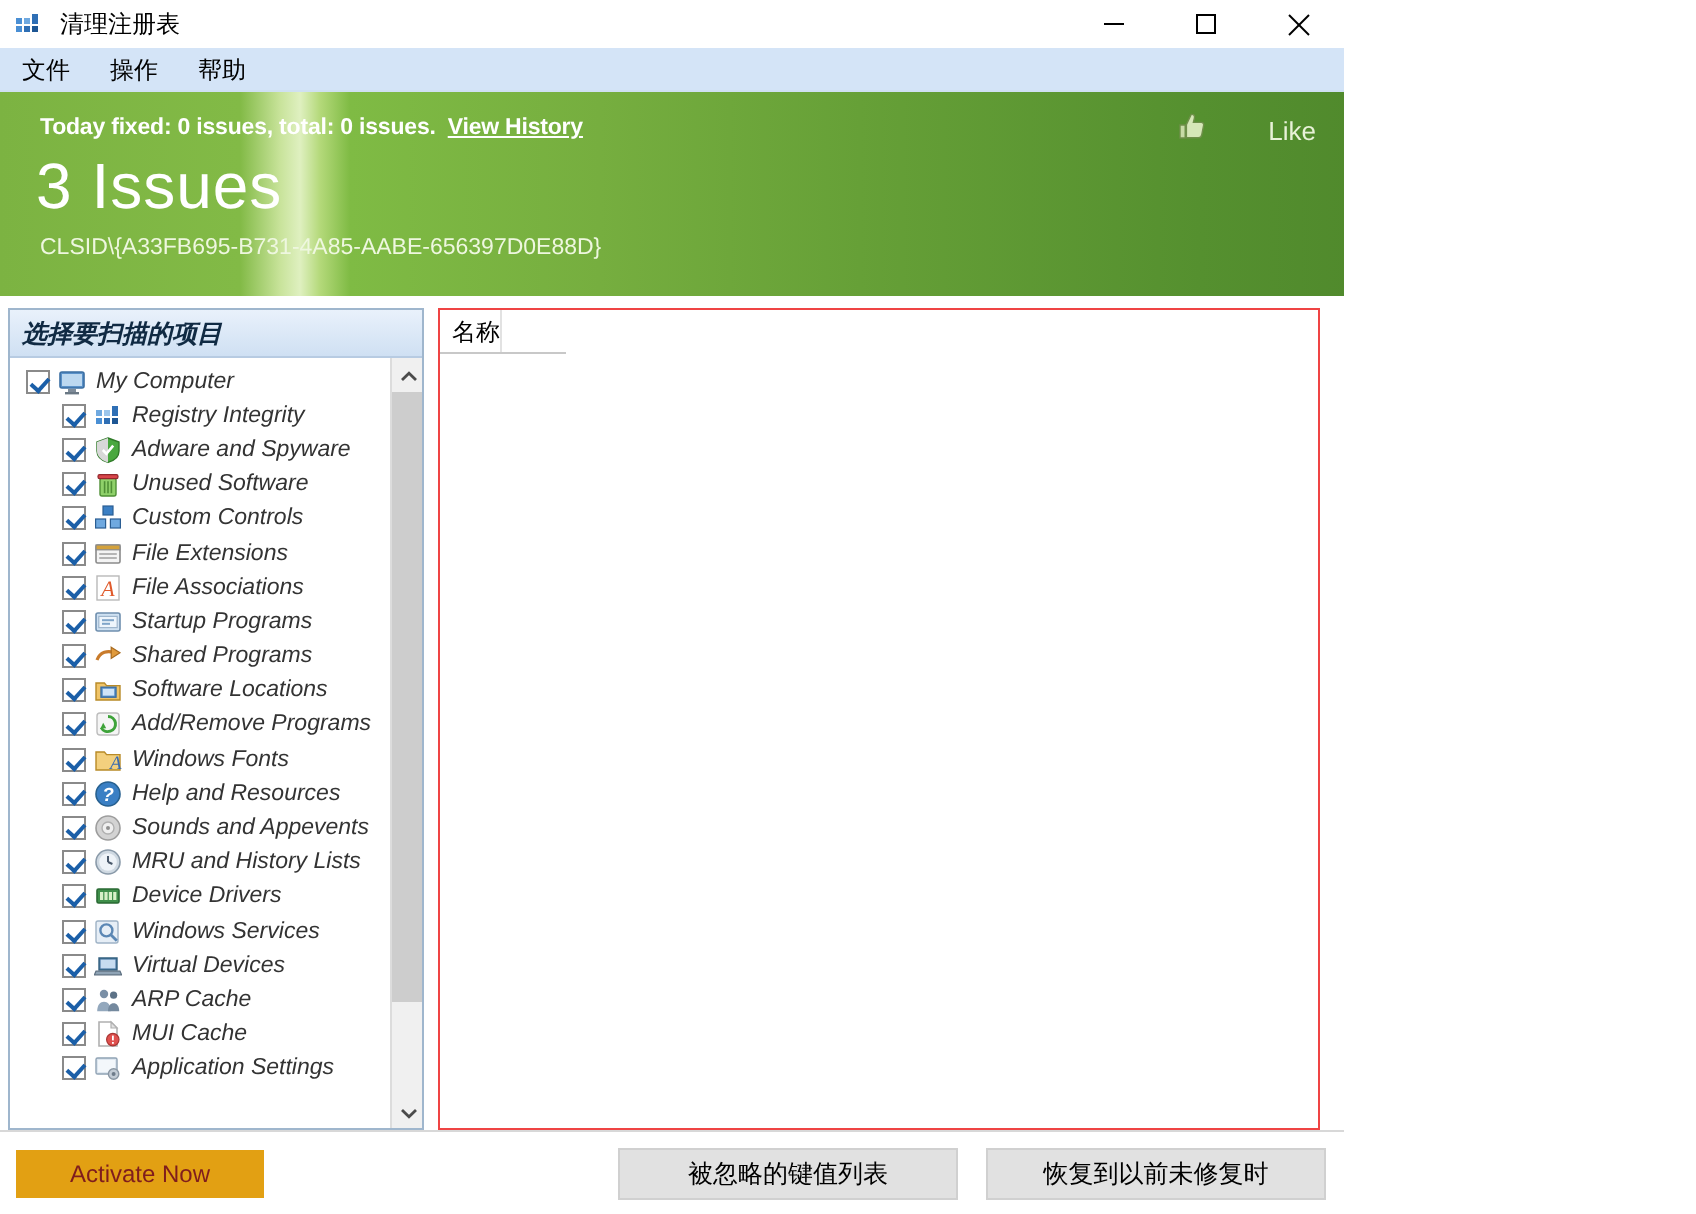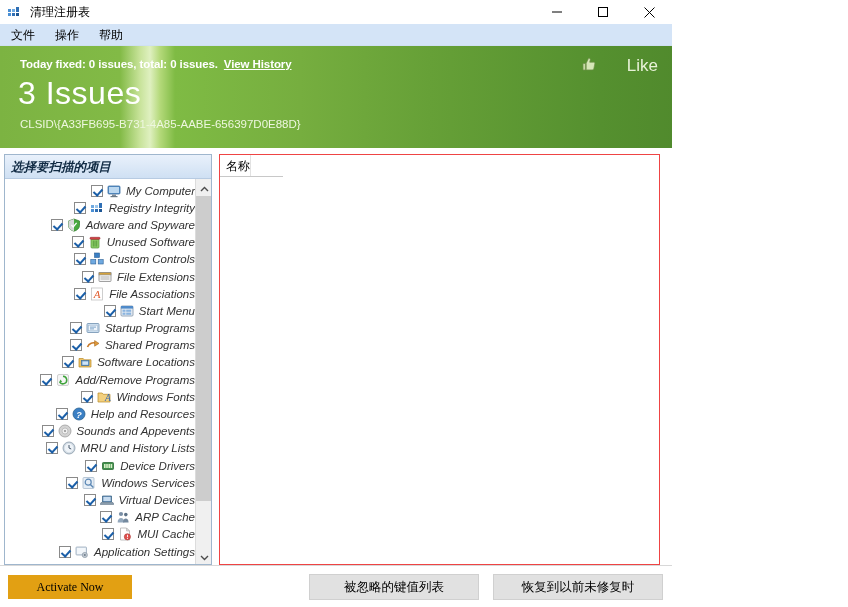--- a/index.html
+++ b/index.html
@@ -126,21 +126,21 @@
     white-space: nowrap;
   }
   .like-wrap {
     position: absolute;
     right: 14px; top: 10px;
     display: flex;
     align-items: center;
     gap: 5px;
   }
   .like-label {
-    font-size: 17px;
+    font-size: 13px;
     color: #e8f2d8;
     padding-left: 26px;
   }
   .thumb-icon { display:block; }
   .cancel-btn {
     position: absolute;
     right: 20px; top: 47px;
     width: 160px; height: 32px;
     background: #2bb32b;
     border: none;
@@ -198,21 +198,20 @@
     overflow: hidden;
     padding-top: 3px;
   }
   .tree-node {
     height: 17.2px;
     display: flex;
     align-items: center;
     font-size: 11.5px;
     color: #333333;
     white-space: nowrap;
-    justify-content: flex-end;
   }
   .tree-node.root { padding-left: 8px; }
   .tree-node.child { padding-left: 26px; }
   .chk {
     width: 12px; height: 12px;
     border: 1px solid #8a8a8a;
     background: #ffffff;
     position: relative;
     flex: 0 0 auto;
     margin-right: 4px;
@@ -290,23 +289,23 @@
     background: #ffffff;
     border-top: 1px solid #d8d8d8;
     position: relative;
   }
   .activate-btn {
     position: absolute;
     left: 8px; top: 9px;
     width: 124px; height: 24px;
     background: #e2a013;
     border: none;
-    color: #000000;
+    color: #7f1d1d;
     font-size: 12px;
-    font-family: Liberation Serif, serif;
+    font-family: Liberation Sans, sans-serif;
     cursor: pointer;
   }
   .footer-right {
     position: absolute;
     right: 9px; top: 8px;
     display: flex;
     gap: 14px;
   }
   .gray-btn {
     width: 170px; height: 26px;
@@ -470,34 +469,20 @@
                   <rect x="1.5" y="1" width="11" height="12" fill="#ffffff" stroke="#b9b9b9" stroke-width="0.7"></rect>
                   <text x="7" y="11.2" font-family="Liberation Serif, serif" font-size="11" fill="#e05a2b" text-anchor="middle">A</text>
                 </svg>
               </span>
               <span class="tree-label">File Associations</span>
             </div>
             <div class="tree-node child">
               <span class="chk"></span>
               <span class="ic">
                 <svg width="14" height="14" viewBox="0 0 14 14">
-                  <rect x="1" y="2" width="12" height="10" rx="1" fill="#e9eef4" stroke="#7d93a8" stroke-width="0.8"></rect>
-                  <rect x="1" y="2" width="12" height="2.6" fill="#4f8ac9"></rect>
-                  <rect x="2.5" y="5.6" width="3" height="2.2" fill="#8ab4df"></rect>
-                  <rect x="6.2" y="5.6" width="5" height="2.2" fill="#8ab4df"></rect>
-                  <rect x="2.5" y="8.6" width="3" height="2.2" fill="#8ab4df"></rect>
-                  <rect x="6.2" y="8.6" width="5" height="2.2" fill="#8ab4df"></rect>
-                </svg>
-              </span>
-              <span class="tree-label">Start Menu</span>
-            </div>
-            <div class="tree-node child">
-              <span class="chk"></span>
-              <span class="ic">
-                <svg width="14" height="14" viewBox="0 0 14 14">
                   <rect x="1" y="2.5" width="12" height="9" rx="1" fill="#cfe1f2" stroke="#6f8fae" stroke-width="0.8"></rect>
                   <rect x="2.4" y="4.2" width="9.2" height="5.6" fill="#eef5fc" stroke="#9fb6cd" stroke-width="0.6"></rect>
                   <rect x="4" y="5.6" width="6" height="1" fill="#7fa5c9"></rect>
                   <rect x="4" y="7.4" width="4" height="1" fill="#7fa5c9"></rect>
                 </svg>
               </span>
               <span class="tree-label">Startup Programs</span>
             </div>
             <div class="tree-node child">
               <span class="chk"></span>

